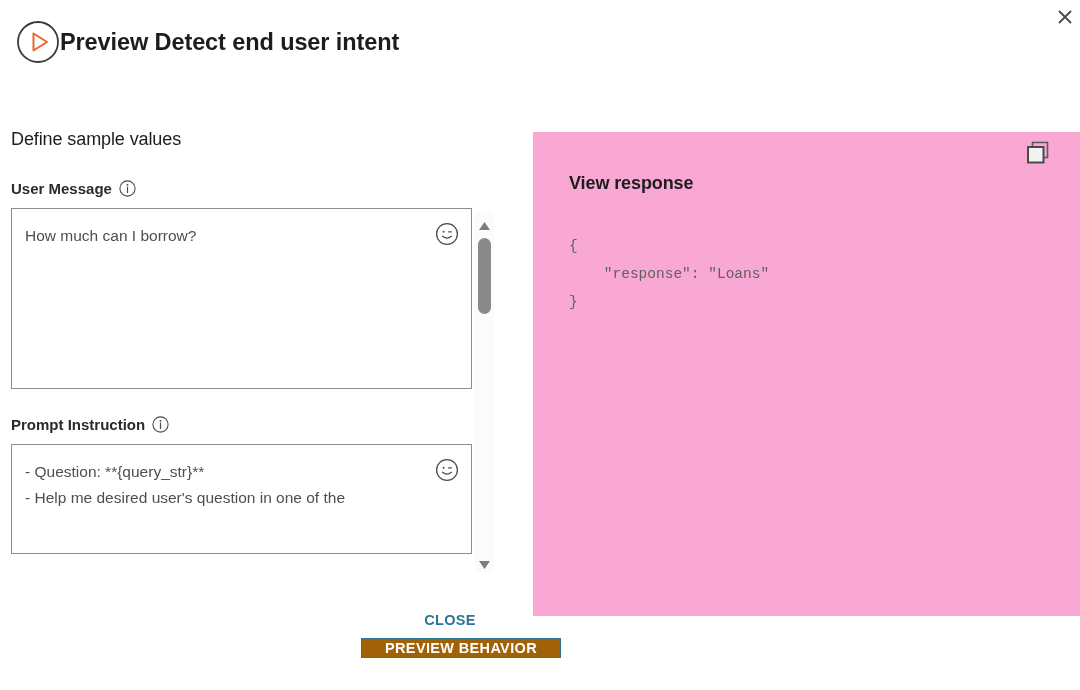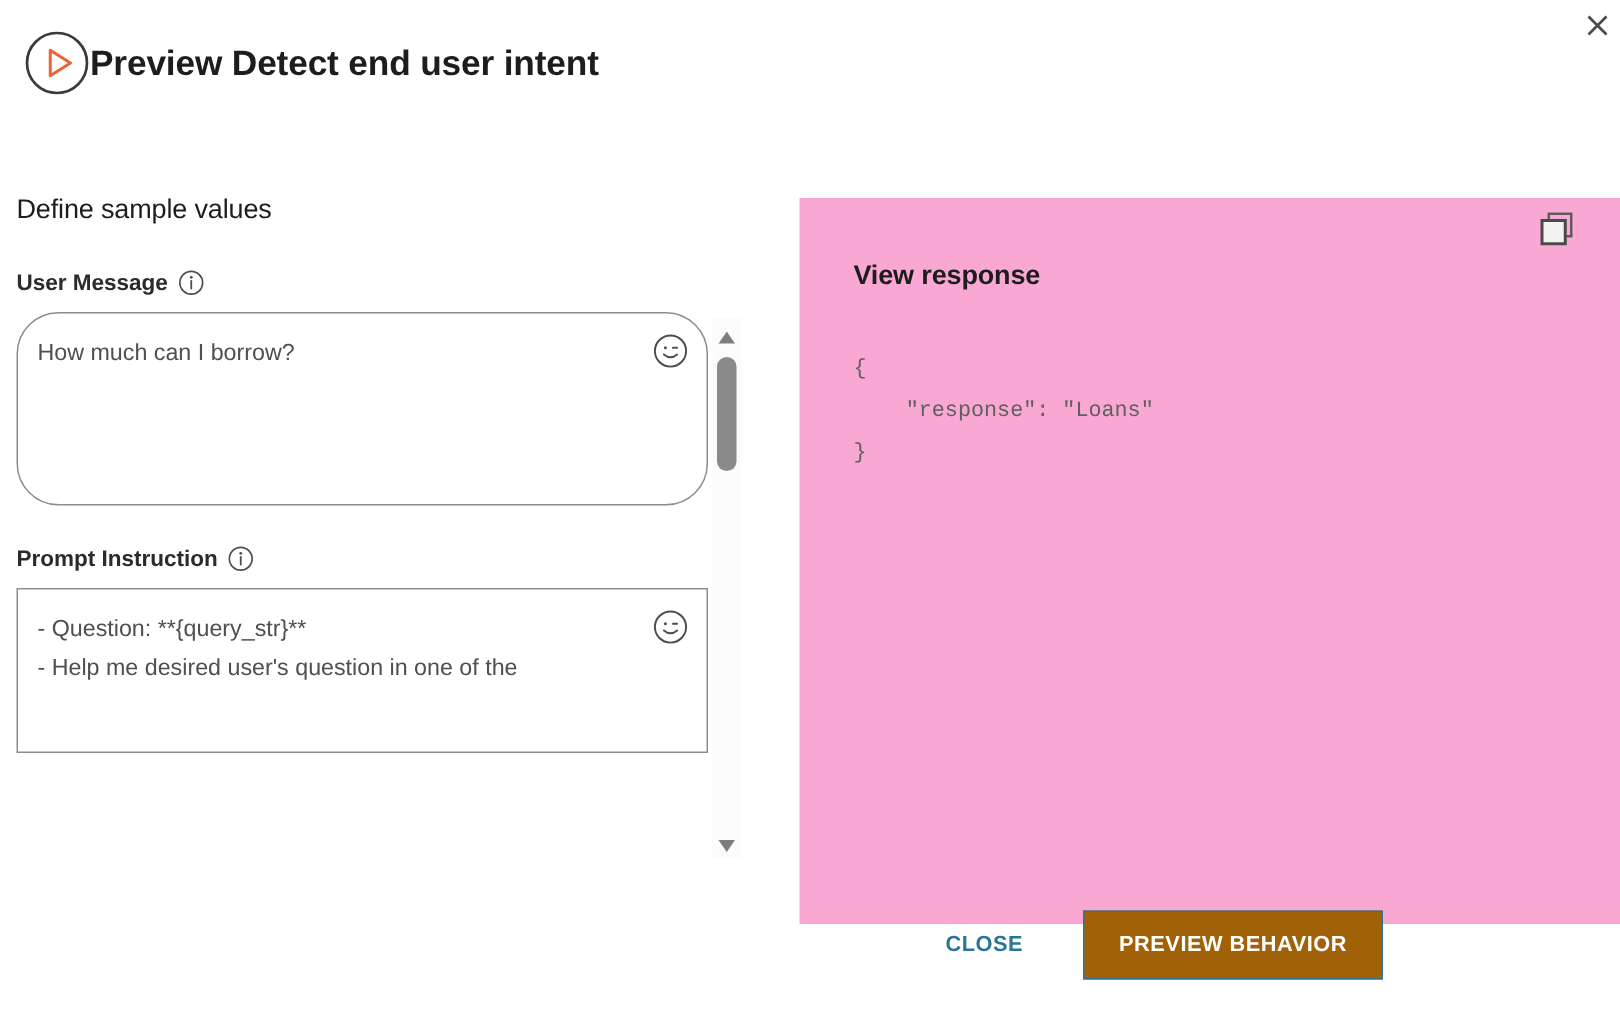--- a/index.html
+++ b/index.html
@@ -86,21 +86,21 @@
   .info-icon { width: 17px; height: 17px; display: block; }
 
   .ta-wrap {
     position: relative;
     margin: 11px 0 0 11px;
     width: 461px;
     box-sizing: border-box;
     border: 1px solid #8d8d8d;
     background: #ffffff;
   }
-  .ta-wrap.msg { height: 129px; border-radius: 28px; }
+  .ta-wrap.msg { height: 181px; }
   .ta-wrap.prompt { height: 110px; }
   .ta-text {
     position: absolute;
     left: 13px;
     top: 14px;
     right: 46px;
     font-size: 15.5px;
     line-height: 26px;
     color: #4f4f4f;
     white-space: pre-wrap;
@@ -189,20 +189,21 @@
     left: 0;
     top: 602px;
     width: 940px;
     height: 56px;
     display: flex;
     justify-content: flex-end;
     align-items: center;
     gap: 0px;
     padding-right: 18px;
     box-sizing: border-box;
+    flex-direction: column;
   }
   .btn {
     font-family: "Liberation Sans", sans-serif;
     font-size: 14.5px;
     font-weight: 700;
     letter-spacing: 0.35px;
     cursor: pointer;
     box-sizing: border-box;
     border-radius: 0;
   }

